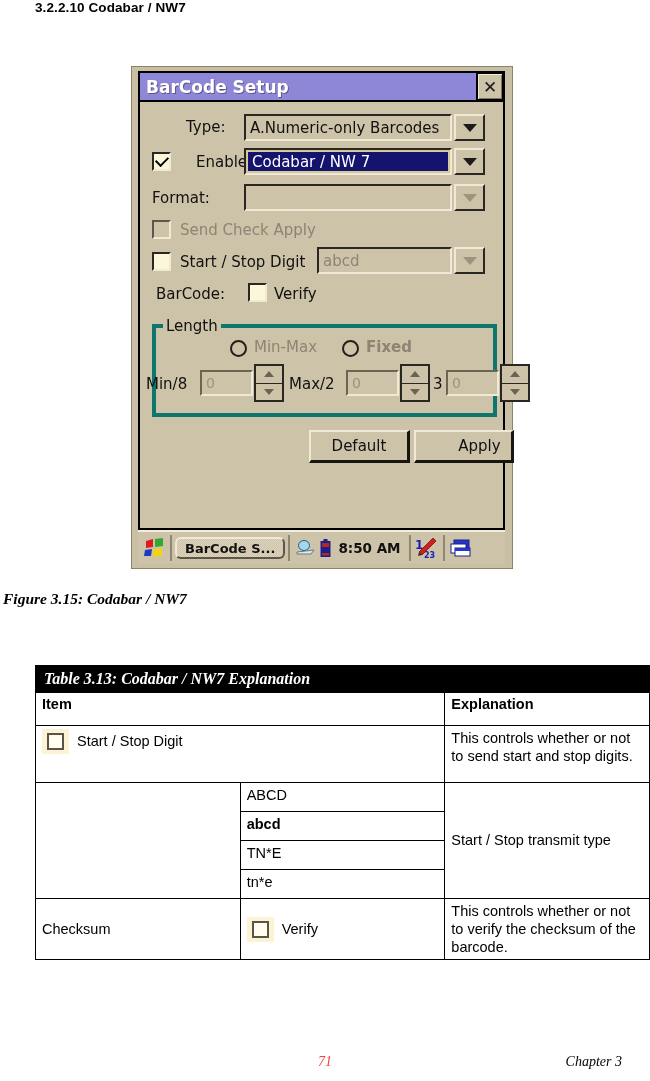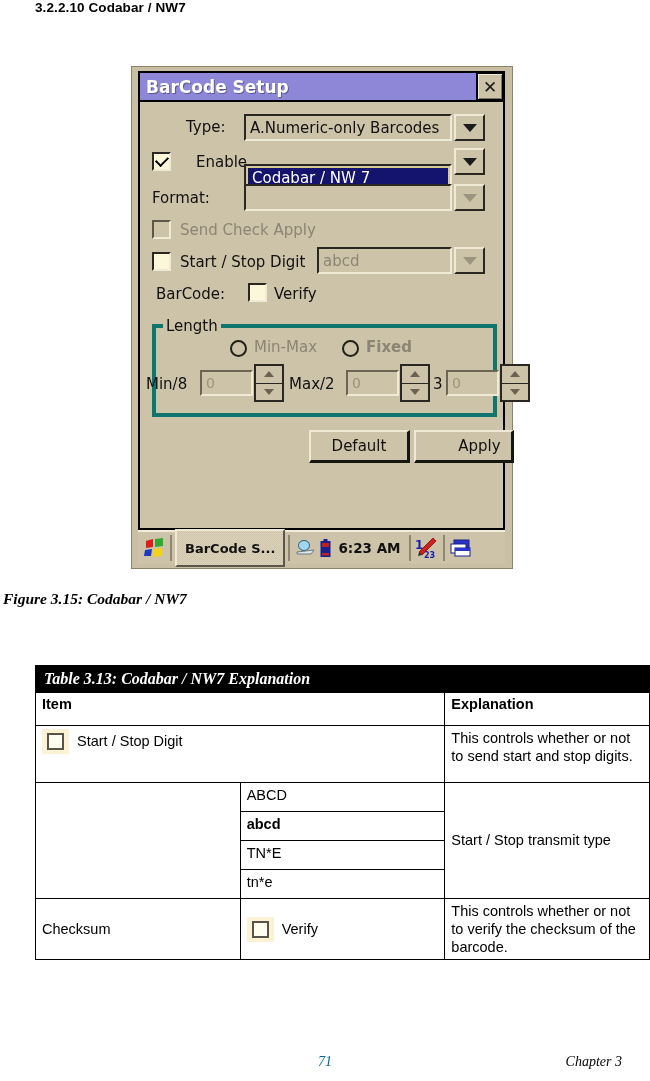--- a/index.html
+++ b/index.html
@@ -167,26 +167,26 @@
   }
 
   
   .taskbar{
     position:absolute;left:6px;bottom:4px;width:367px;height:34px;
     background:#cdc3a8;border-top:2px solid #f2ecdb;
     box-sizing:border-box;display:flex;align-items:center;
   }
   .tb-sep{width:2px;height:26px;background:#8f8772;margin:0 3px;}
   .tb-task{
-    height:38px;flex:0 0 auto;padding:0 8px;box-sizing:border-box;
+    height:22px;flex:0 0 auto;padding:0 8px;box-sizing:border-box;
     background:repeating-conic-gradient(#dcd3ba 0% 25%, #cfc5ac 0% 50%) 0 0/2px 2px;
     border-top:2px solid #f0e9d6;border-left:2px solid #f0e9d6;
     border-right:2px solid #5d564a;border-bottom:2px solid #5d564a;
     display:flex;align-items:center;
-    font:bold 13px "DejaVu Sans", sans-serif;color:#111;white-space:nowrap;
+    font:bold 13px "DejaVu Sans", sans-serif;color:#111;white-space:nowrap;border-radius:6px;
   }
   .tb-clock{font:bold 13.5px "DejaVu Sans", sans-serif;color:#111;margin:0 5px;white-space:nowrap;}
 
   
   .fig-cap{
     position:absolute;left:3px;top:590px;
     font:bold italic 15.5px "Liberation Serif", serif;color:#000;white-space:nowrap;
   }
 
   
@@ -206,21 +206,21 @@
     width:27px;height:25px;box-sizing:border-box;background:#fbf3d3;
     display:flex;align-items:center;justify-content:center;flex:0 0 auto;
   }
   .cb-doc i{
     display:block;width:17px;height:17px;box-sizing:border-box;
     background:#fffdf0;border:2px solid #5a5348;
   }
 
   
   .pg-num{position:absolute;left:0;right:0;top:1054px;text-align:center;
-    font:italic 14px "Liberation Serif", serif;color:#0369a1;}
+    font:italic 14px "Liberation Serif", serif;color:#ef4444;}
   .pg-ch{position:absolute;right:28px;top:1054px;
     font:italic 14px "Liberation Serif", serif;color:#000;}
 </style>
 </head>
 <body>
 
 <div class="sec-head">3.2.2.10 Codabar / NW7</div>
 
 <div class="shot">
 
@@ -242,21 +242,21 @@
       <div class="arrowbtn" style="position:absolute;left:314px;top:12px;">
         <span class="tri"></span>
       </div>
 
       <div class="cb" style="position:absolute;left:12px;top:50px;">
         <span class="tick"></span>
       </div>
       <div class="row" style="left:56px;top:50px;height:19px;">
         <span class="lbl">Enable</span>
       </div>
-      <div class="combo" style="position:absolute;left:104px;top:62px;width:208px;padding:2px;">
+      <div class="combo" style="position:absolute;left:104px;top:46px;width:208px;padding:2px;">
         <div class="sel-hl" style="position:absolute;left:2px;top:2px;right:2px;bottom:2px;">
           <span class="val">Codabar / NW 7</span>
         </div>
       </div>
       <div class="arrowbtn" style="position:absolute;left:314px;top:46px;">
         <span class="tri"></span>
       </div>
 
       <div class="row" style="left:12px;top:86px;height:19px;">
         <span class="lbl">Format:</span>
@@ -370,21 +370,21 @@
 
     <span style="width:16px;display:flex;align-items:center;justify-content:center;">
       <svg width="11" height="19" viewBox="0 0 11 19" aria-hidden="true">
         <rect x="3.5" y="0" width="4" height="2" fill="#1b1f8a"></rect>
         <rect x="0.5" y="2" width="10" height="16" fill="#1b1f8a"></rect>
         <rect x="2" y="4" width="7" height="4" fill="#c02020"></rect>
         <rect x="2" y="14" width="7" height="2.5" fill="#c02020"></rect>
       </svg>
     </span>
 
-    <span class="tb-clock">6:23 AM</span>
+    <span class="tb-clock">8:50 AM</span>
     <span class="tb-sep"></span>
 
     <span style="width:26px;display:flex;align-items:center;justify-content:center;">
       <svg width="23" height="22" viewBox="0 0 23 22" aria-hidden="true">
         <text x="0" y="12" font-family="DejaVu Sans" font-size="12" font-weight="bold" fill="#1b1fb0">1</text>
         <text x="9" y="21" font-family="DejaVu Sans" font-size="8" font-weight="bold" fill="#1b1fb0">23</text>
         <path d="M18 1 L21 4 L7 18 L4 15 Z" fill="#cf2020" stroke="#7a1010" stroke-width="0.8"></path>
         <path d="M4 15 L7 18 L3 19 Z" fill="#333"></path>
       </svg>
     </span>

